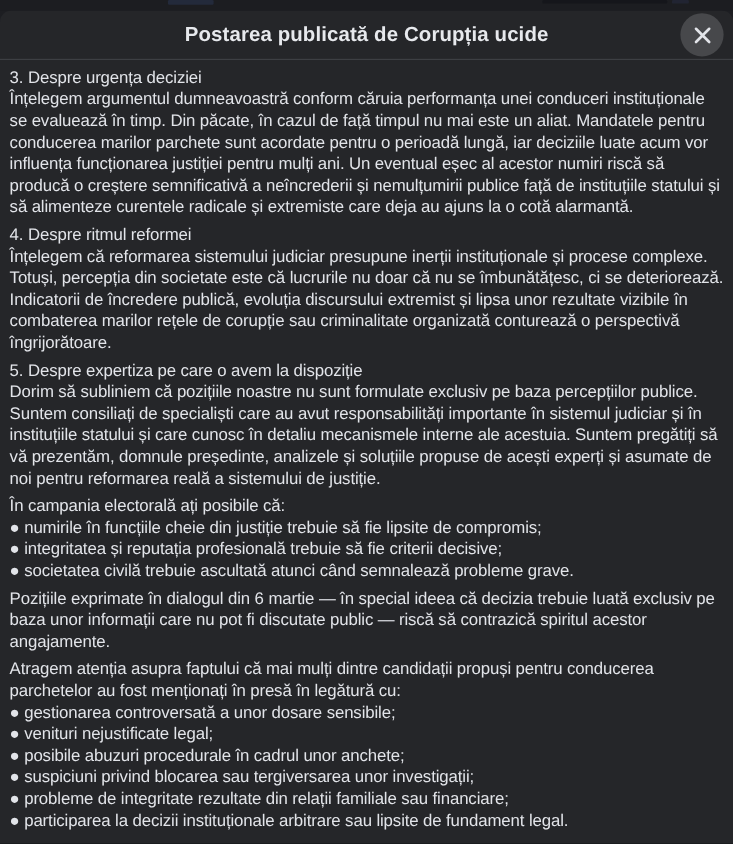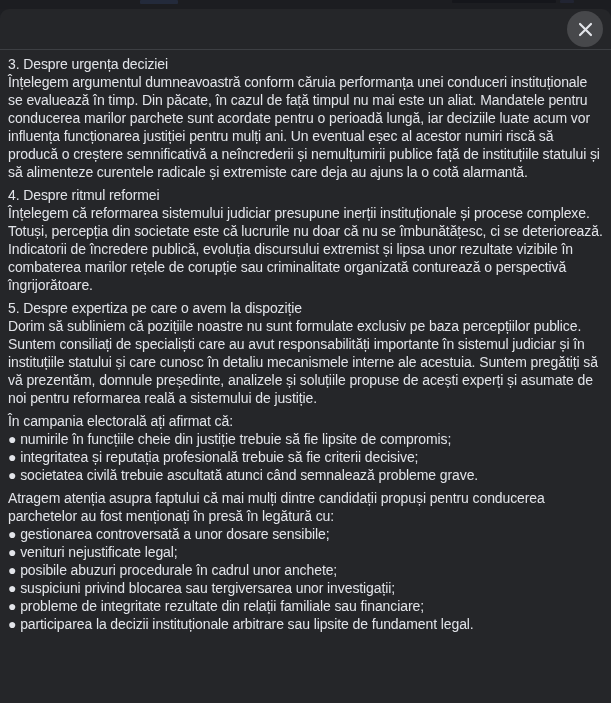--- a/index.html
+++ b/index.html
@@ -98,40 +98,42 @@
 
   <div class="backdrop-strip">
     <span class="remnant remnant-1"></span>
     <span class="remnant remnant-2"></span>
     <span class="remnant remnant-3"></span>
   </div>
 
   <div class="modal">
 
     <div class="modal-header">
+      <h1 class="modal-title">Postarea publicată de Corupția ucide</h1>
       <button class="close-btn">
         <span>
           <svg width="17" height="17" viewBox="0 0 17 17" aria-hidden="true">
             <path d="M3 3 L14 14 M14 3 L3 14" stroke="#e2e4e9" stroke-width="2.2" stroke-linecap="round" fill="none"></path>
           </svg>
         </span>
       </button>
     </div>
 
     <div class="modal-body">
       <p class="para">3. Despre urgența deciziei
 Înțelegem argumentul dumneavoastră conform căruia performanța unei conduceri instituționale se evaluează în timp. Din păcate, în cazul de față timpul nu mai este un aliat. Mandatele pentru conducerea marilor parchete sunt acordate pentru o perioadă lungă, iar deciziile luate acum vor influența funcționarea justiției pentru mulți ani. Un eventual eșec al acestor numiri riscă să producă o creștere semnificativă a neîncrederii și nemulțumirii publice față de instituțiile statului și să alimenteze curentele radicale și extremiste care deja au ajuns la o cotă alarmantă.</p>
       <p class="para">4. Despre ritmul reformei
 Înțelegem că reformarea sistemului judiciar presupune inerții instituționale și procese complexe. Totuși, percepția din societate este că lucrurile nu doar că nu se îmbunătățesc, ci se deteriorează. Indicatorii de încredere publică, evoluția discursului extremist și lipsa unor rezultate vizibile în combaterea marilor rețele de corupție sau criminalitate organizată conturează o perspectivă îngrijorătoare.</p>
       <p class="para">5. Despre expertiza pe care o avem la dispoziție
 Dorim să subliniem că pozițiile noastre nu sunt formulate exclusiv pe baza percepțiilor publice. Suntem consiliați de specialiști care au avut responsabilități importante în sistemul judiciar și în instituțiile statului și care cunosc în detaliu mecanismele interne ale acestuia. Suntem pregătiți să vă prezentăm, domnule președinte, analizele și soluțiile propuse de acești experți și asumate de noi pentru reformarea reală a sistemului de justiție.</p>
-      <p class="para">În campania electorală ați afirmat că:
+      <p class="para">În campania electorală ați posibile că:
 ● numirile în funcțiile cheie din justiție trebuie să fie lipsite de compromis;
 ● integritatea și reputația profesională trebuie să fie criterii decisive;
 ● societatea civilă trebuie ascultată atunci când semnalează probleme grave.</p>
+      <p class="para">Pozițiile exprimate în dialogul din 6 martie — în special ideea că decizia trebuie luată exclusiv pe baza unor informații care nu pot fi discutate public — riscă să contrazică spiritul acestor angajamente.</p>
       <p class="para">Atragem atenția asupra faptului că mai mulți dintre candidații propuși pentru conducerea parchetelor au fost menționați în presă în legătură cu:
 ● gestionarea controversată a unor dosare sensibile;
 ● venituri nejustificate legal;
 ● posibile abuzuri procedurale în cadrul unor anchete;
 ● suspiciuni privind blocarea sau tergiversarea unor investigații;
 ● probleme de integritate rezultate din relații familiale sau financiare;
 ● participarea la decizii instituționale arbitrare sau lipsite de fundament legal.</p>
     </div>
 
   </div>

